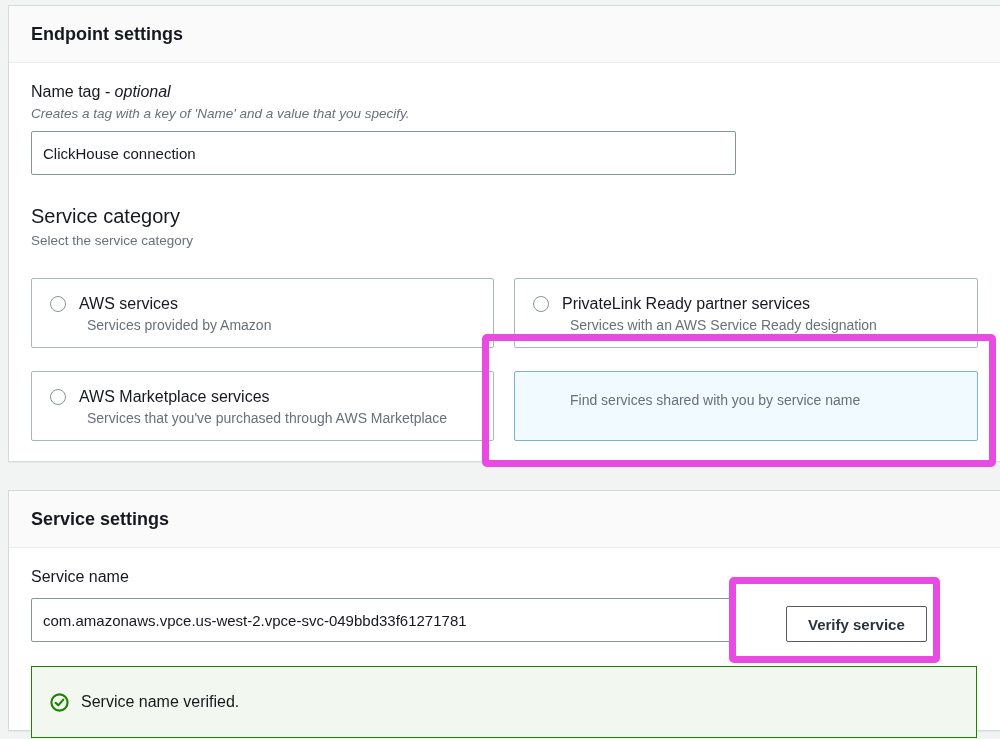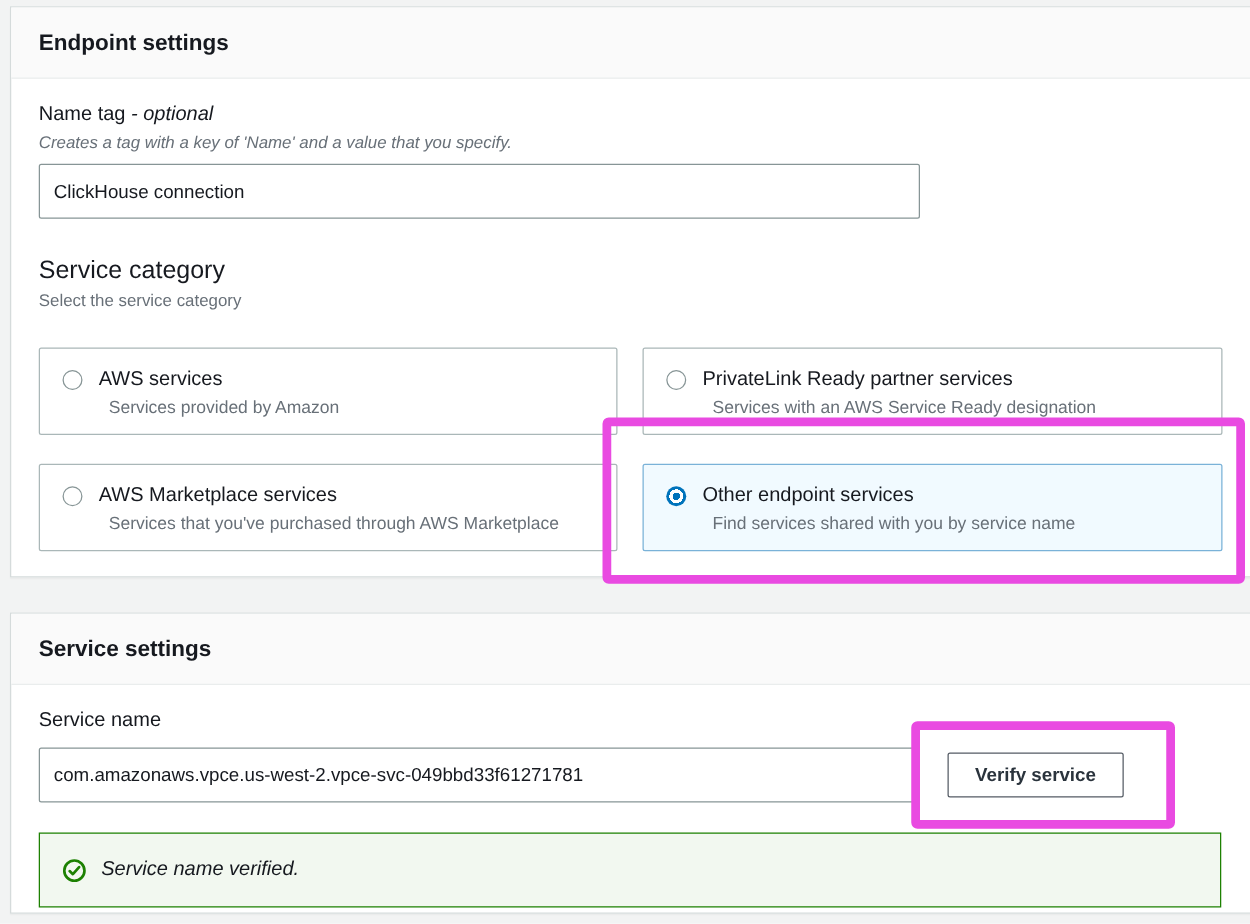--- a/index.html
+++ b/index.html
@@ -53,34 +53,34 @@
   .radio {
     width:16px; height:16px; border-radius:50%;
     border:1px solid #879596; box-sizing:border-box; background:#fff; flex:none;
   }
   .radio.checked {
     border:none;
     background:radial-gradient(circle, #0073bb 0 3px, #ffffff 3px 5.5px, #0073bb 5.5px);
   }
   .card-desc { font-size:14px; color:#687078; margin:4px 0 0 37px; }
 
-  .sn-row { display:flex; align-items:center; margin-top:12px; }
+  .sn-row { display:flex; align-items:flex-end; margin-top:12px;gap:28px; }
   .sn-row .text-input { margin-top:0; }
   .verify-btn {
     margin-left:22px; height:34px; padding:0 21px;
     font-family:"Liberation Sans", sans-serif; font-size:15px; font-weight:700;
     color:#2a333c; background:#fff; border:1px solid #545b64; border-radius:2px;
     cursor:pointer; white-space:nowrap;
   }
 
   .alert {
-    margin-top:24px; width:946px; height:60px; box-sizing:border-box;
+    margin-top:24px; width:946px; height:72px; box-sizing:border-box;
     border:1px solid #1d8102; background:#f2f8f0;
     display:flex; align-items:center; gap:12px; padding:0 18px;
-    font-size:16px; color:#16191f;font-style:italic;
+    font-size:16px; color:#16191f;
   }
   .alert svg { flex:none; display:block; }
 
   .annotation {
     position:absolute; box-sizing:border-box;
     border:7px solid #e94ae1; border-radius:5px;
     pointer-events:none; z-index:10;
   }
   #annotation-category { left:482px; top:334px; width:514px; height:133px; }
   #annotation-verify   { left:729px; top:577px; width:211px; height:86px; }
@@ -121,24 +121,20 @@
 
       <div class="card">
         <div class="card-title-row">
           <span class="radio"></span>
           <span>AWS Marketplace services</span>
         </div>
         <div class="card-desc">Services that you've purchased through AWS Marketplace</div>
       </div>
 
       <div class="card selected">
-        <div class="card-title-row">
-          <span class="radio checked"></span>
-          <span>Other endpoint services</span>
-        </div>
         <div class="card-desc">Find services shared with you by service name</div>
       </div>
 
     </div>
   </div>
 </section>
 
 <section class="panel" id="panel-service">
   <div class="panel-header">
     <div class="panel-title">Service settings</div>

